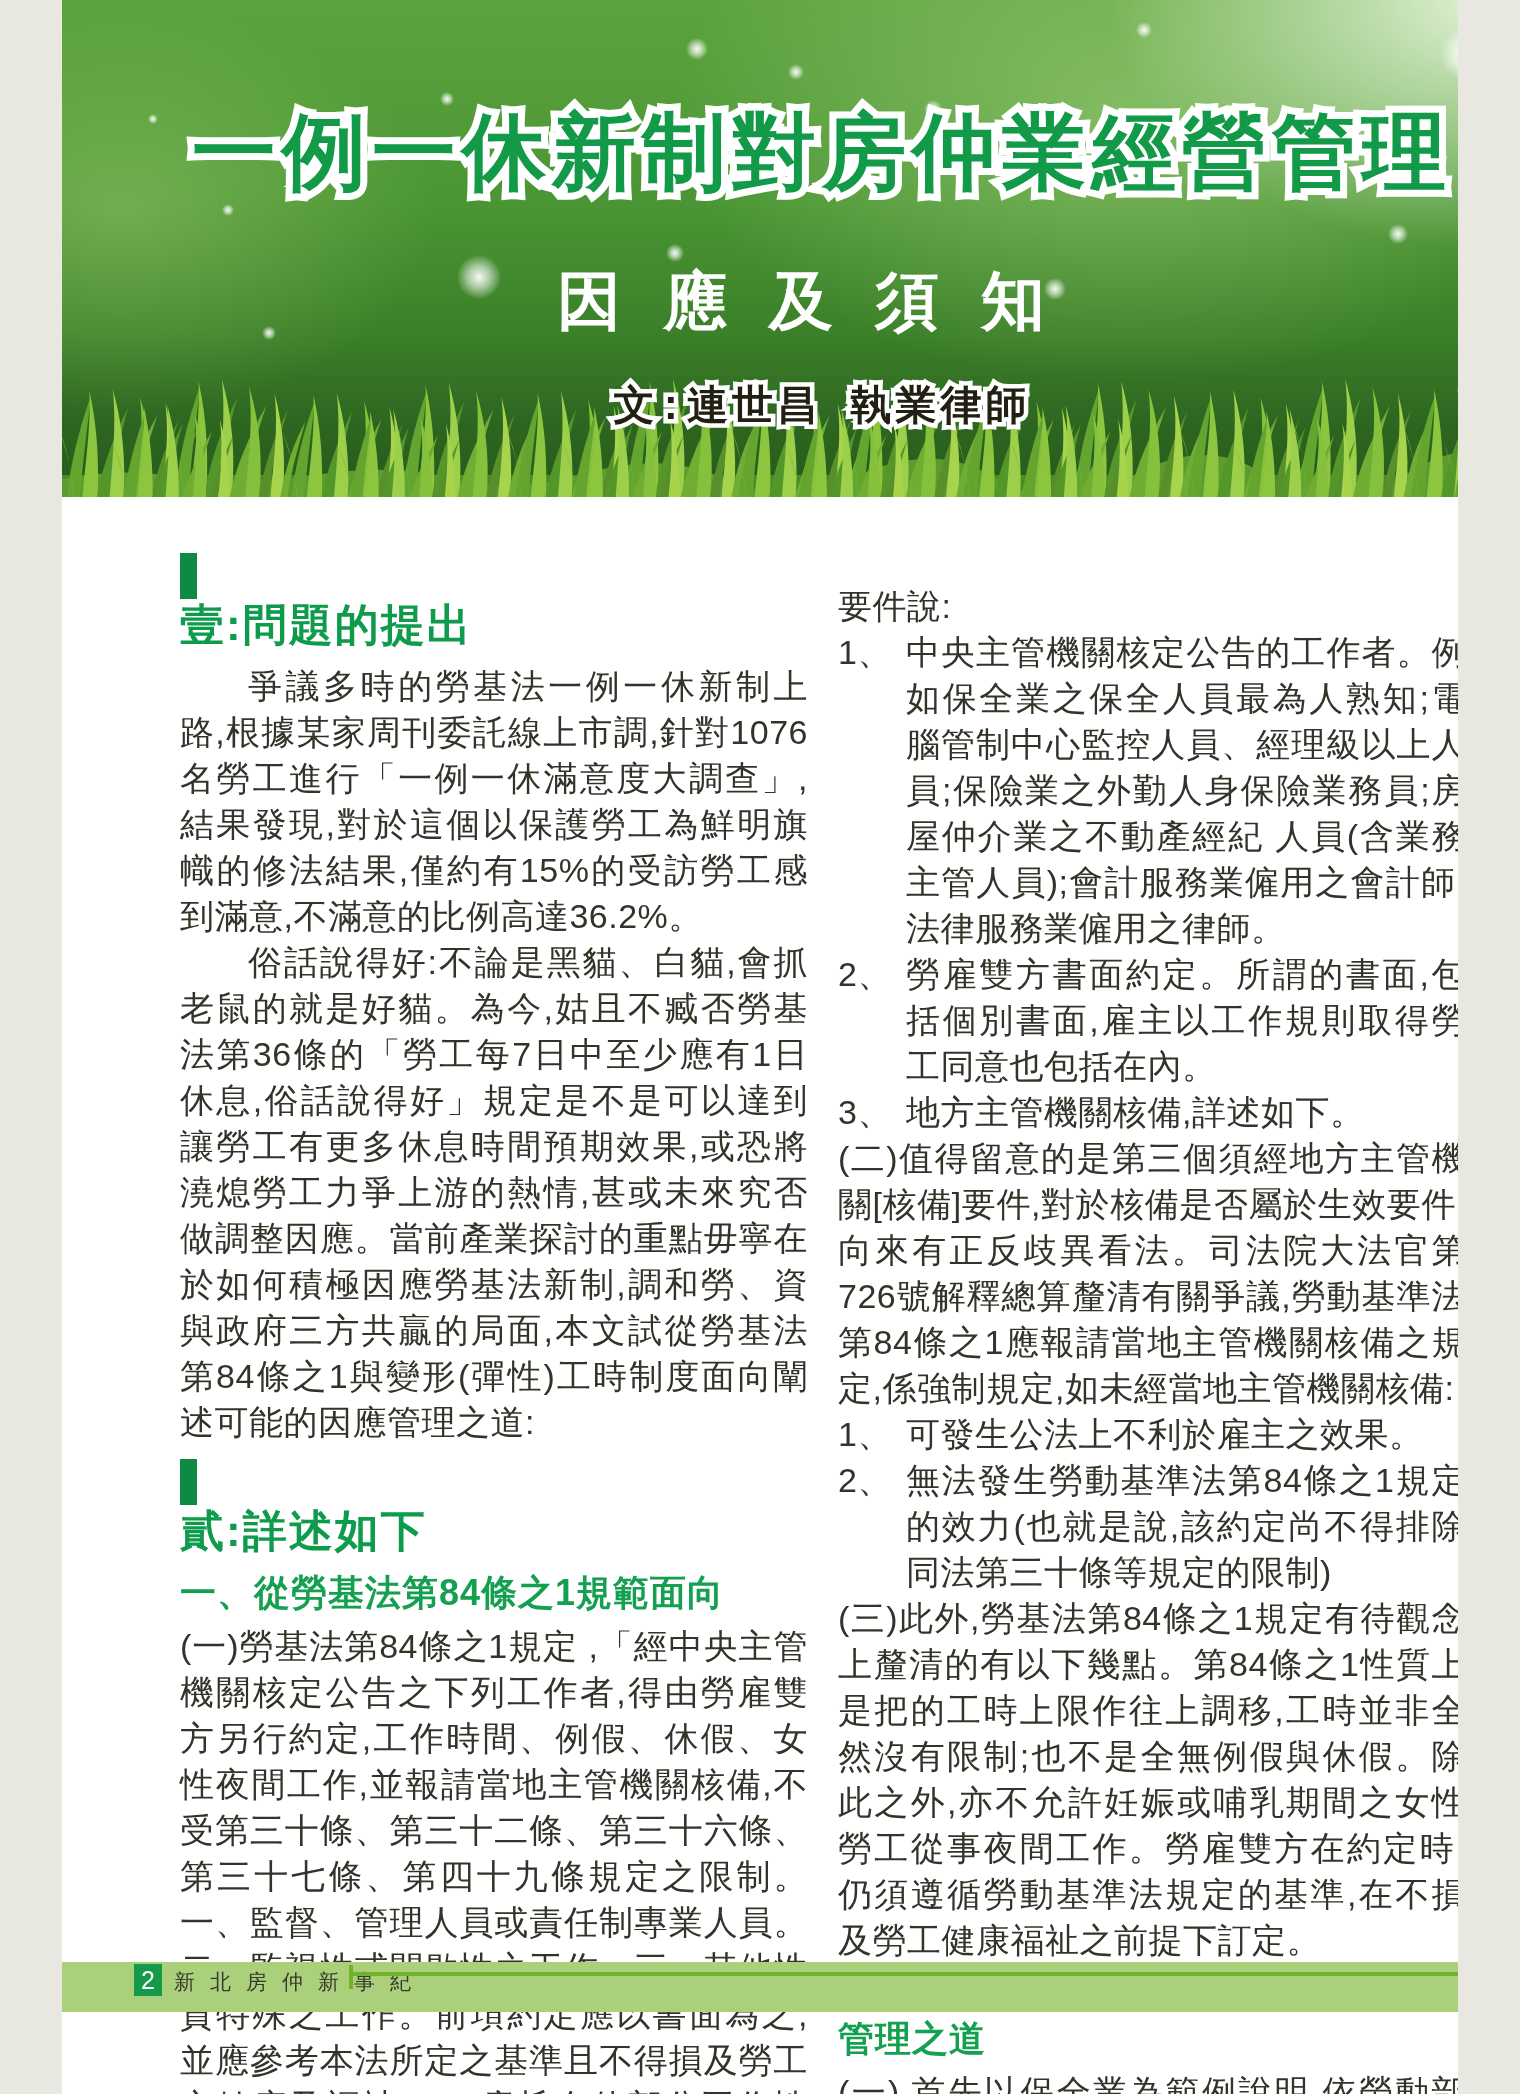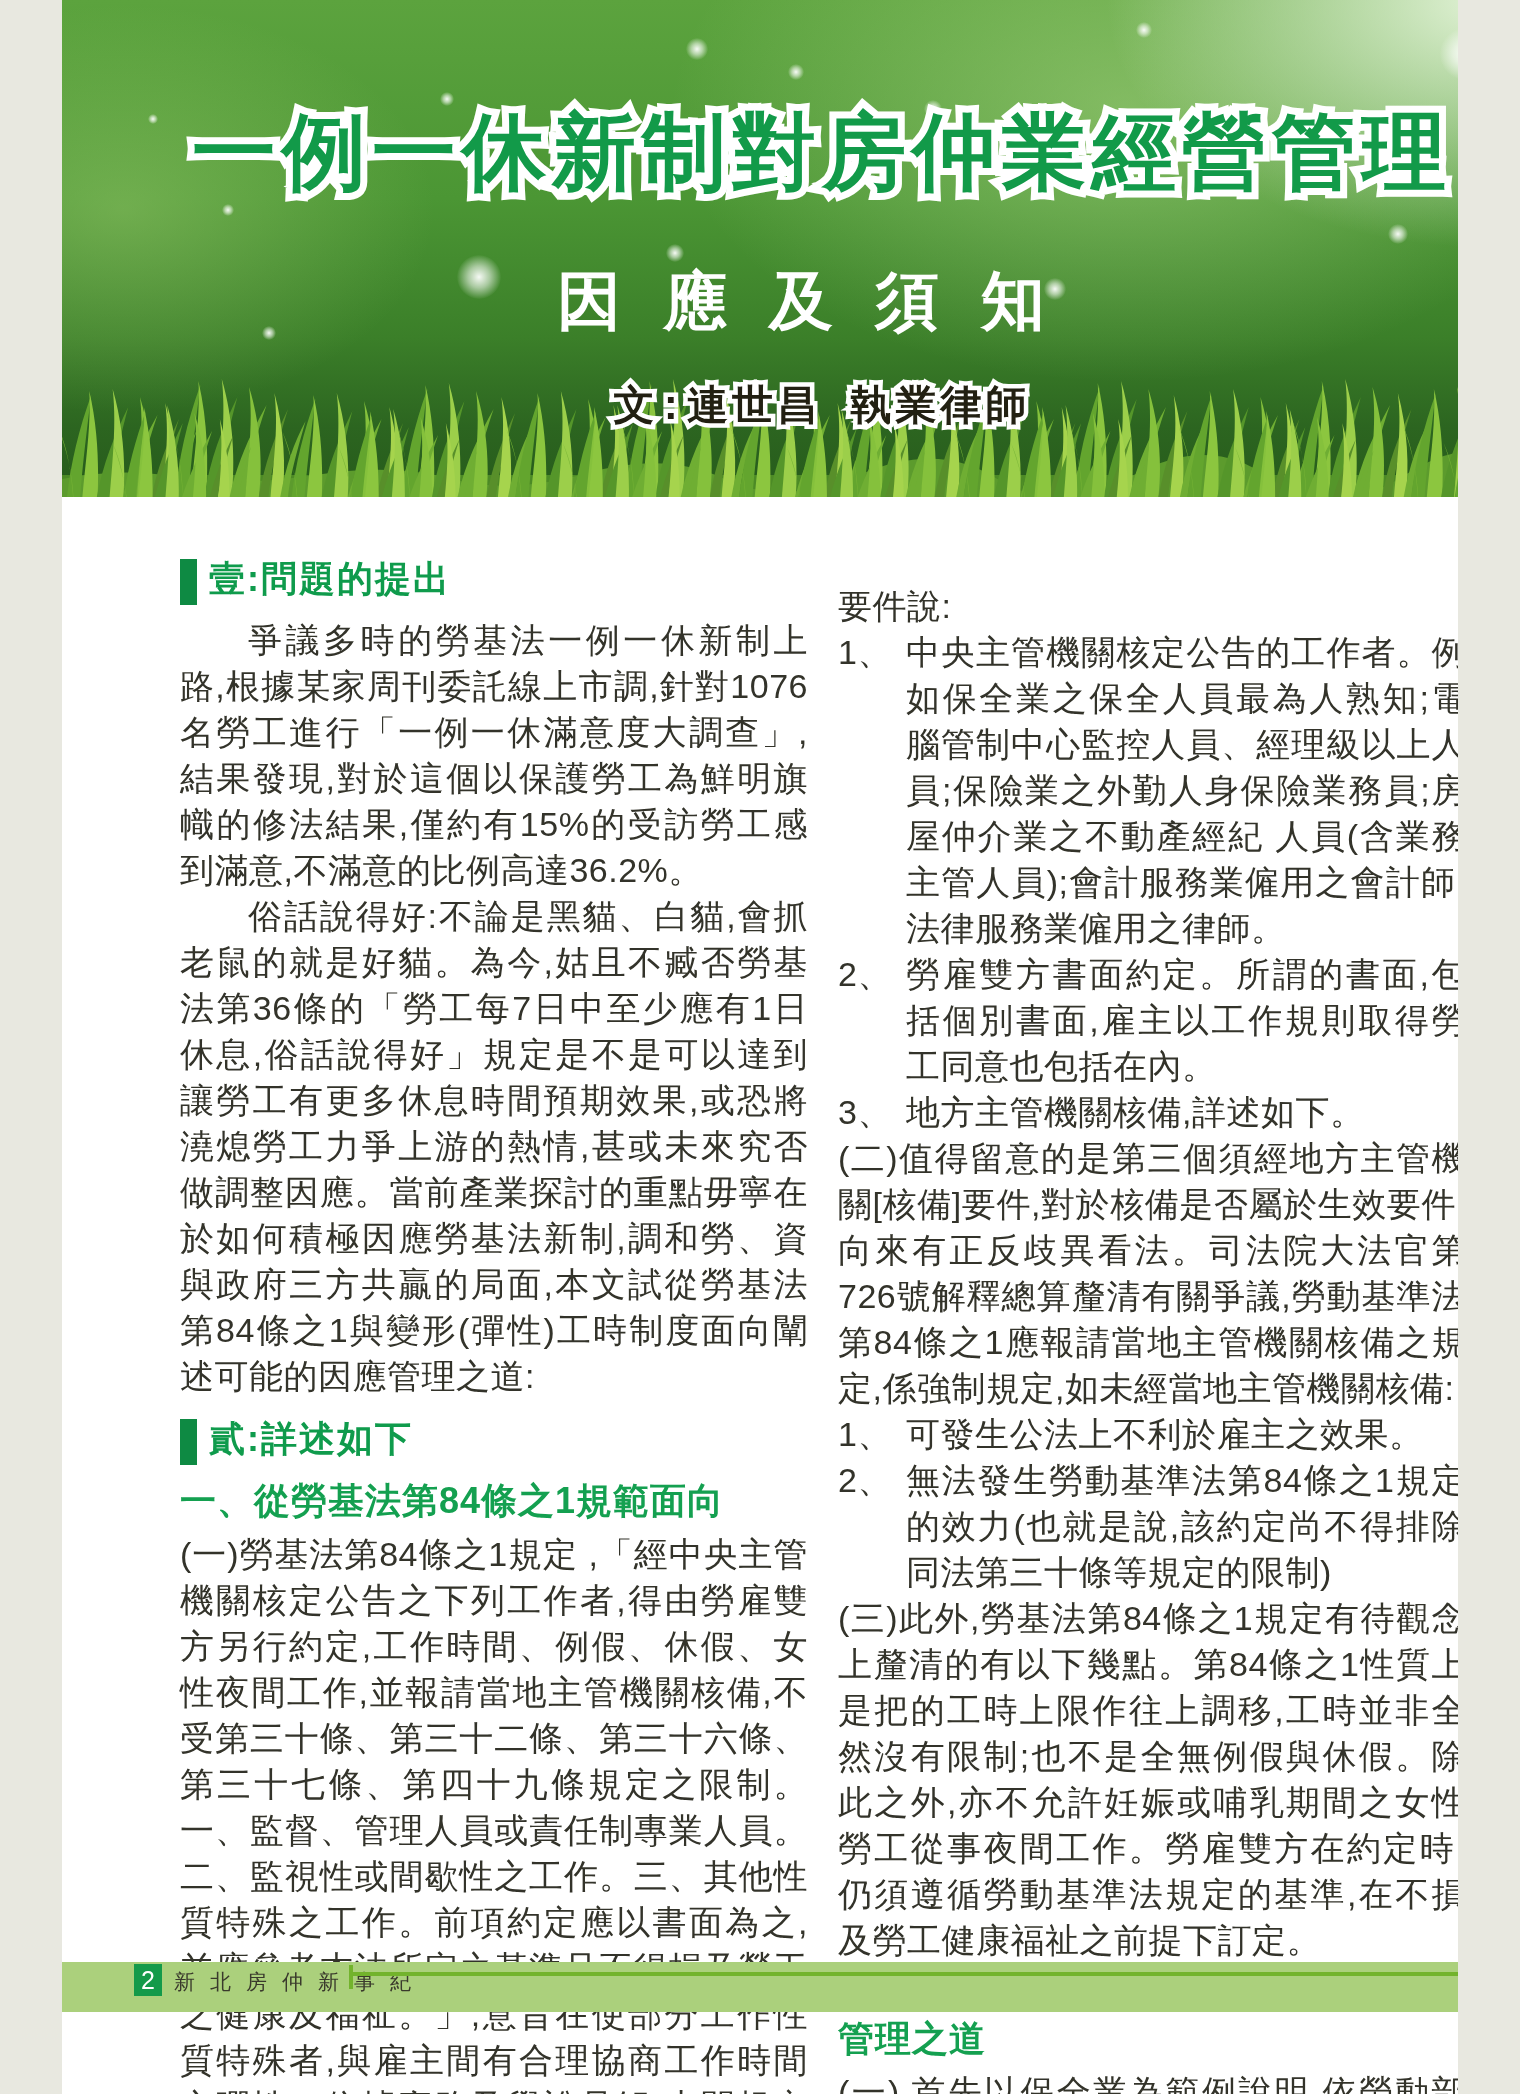--- a/index.html
+++ b/index.html
@@ -28,22 +28,22 @@
   .grass{position:absolute;left:0;bottom:0;width:1520px;height:118px;z-index:2;}
 
   
   .main{position:absolute;top:497px;left:0;width:1520px;box-sizing:border-box;
     padding:56px 116px 0 118px;display:flex;gap:30px;
     color:#33332a;font-size:34px;line-height:46px;letter-spacing:.5px;}
   .col{width:628px;text-align:justify;}
   .col-right{margin-top:30px;}
   p{margin:0;}
   .indent{text-indent:68px;}
-  .sec-head{display:flex;align-items:flex-end;font-size:36px;line-height:52px;font-weight:bold;color:#0f9b4c;
-    letter-spacing:2px;margin:0 0 12px 0;}
+  .sec-head{display:flex;align-items:flex-start;font-size:44px;line-height:52px;font-weight:bold;color:#0f9b4c;
+    letter-spacing:2px;margin:0 0 12px 0;flex-direction:column;}
   .sec-head .bar{display:inline-block;width:17px;height:46px;background:#0e8a43;margin-right:12px;}
   .sec-head2{margin-top:14px;}
   .sub-head{font-size:36px;line-height:48px;font-weight:bold;color:#14a050;letter-spacing:1px;margin:4px 0 6px 0;}
   .hang{position:relative;padding-left:68px;}
   .hang .marker{position:absolute;left:0;top:0;}
 
   
   .footer{position:absolute;top:1962px;left:0;width:1520px;height:50px;background:#abd07c;}
   .pagenum{position:absolute;left:72px;top:2px;width:28px;height:32px;background:#149a4a;
     color:#ffffff;font-size:25px;line-height:32px;text-align:center;}

